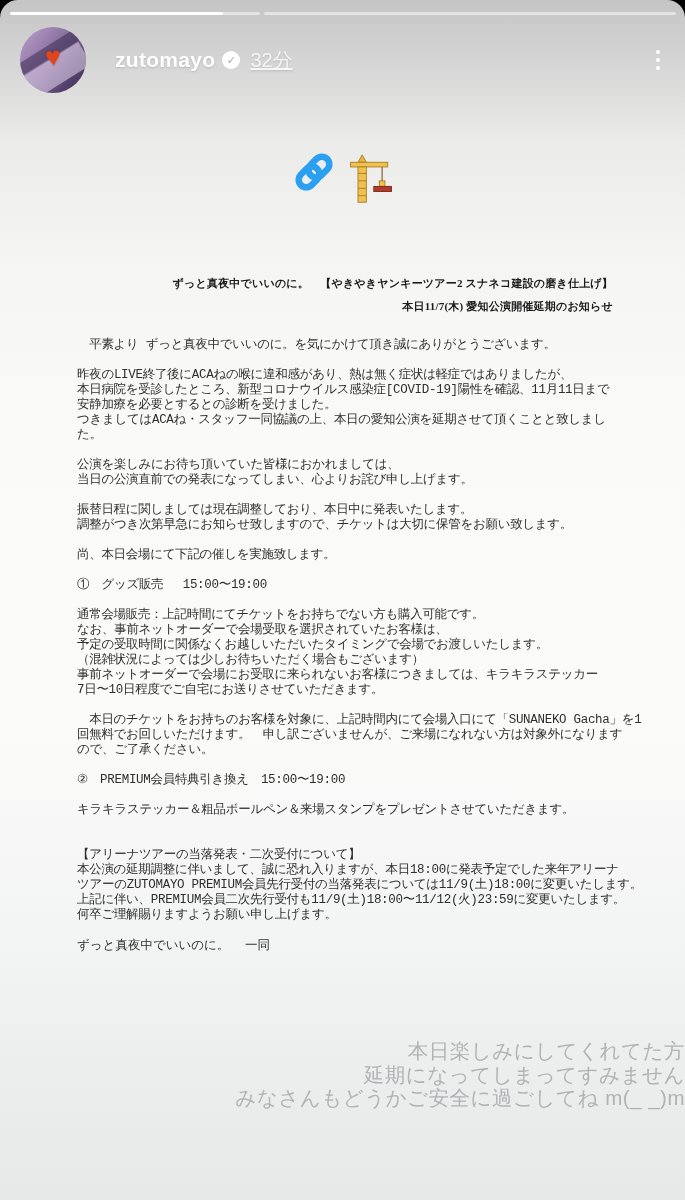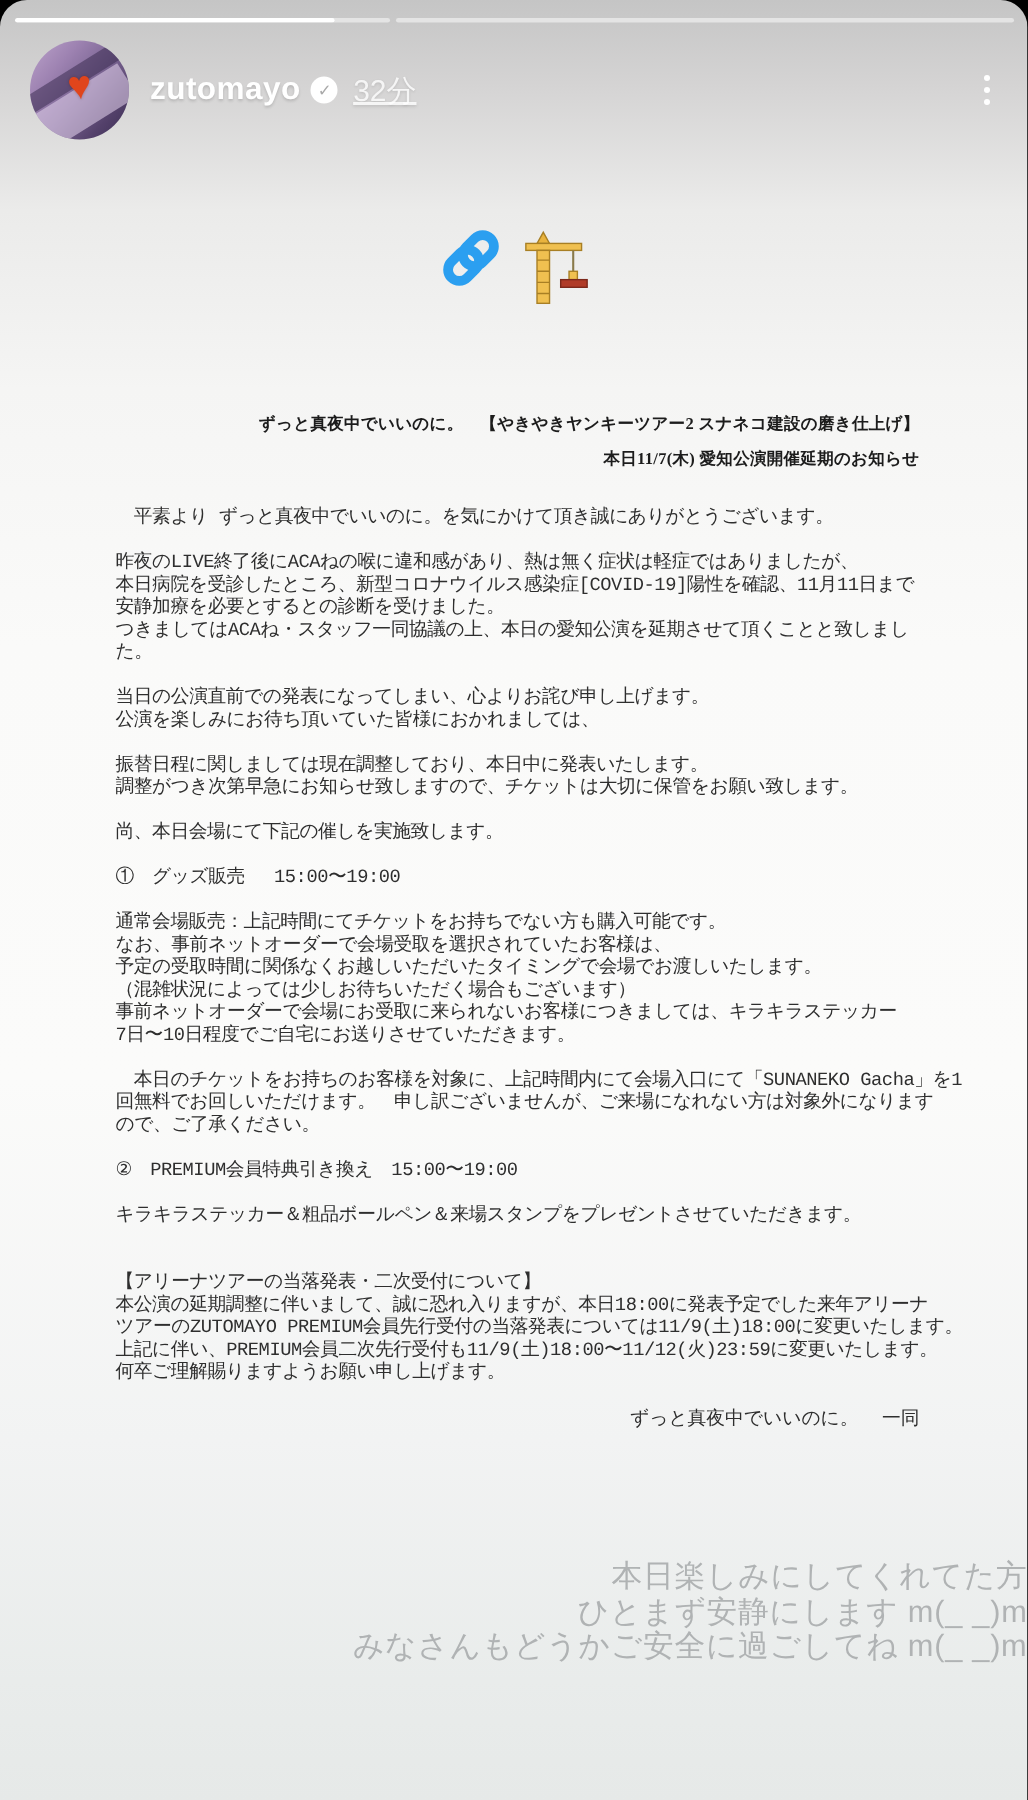--- a/index.html
+++ b/index.html
@@ -22,21 +22,21 @@
   
   .header{position:absolute;top:25px;left:20px;right:16px;height:70px;display:flex;align-items:center;}
   .avatar{width:66px;height:66px;border-radius:50%;overflow:hidden;position:relative;flex:0 0 auto;
           background:linear-gradient(130deg,#bca3cb 0%,#9d82b1 28%,#7c6694 52%,#54416b 78%,#3a2d52 100%);}
   .av-band{position:absolute;width:120%;height:26px;background:rgba(230,214,238,0.55);
            transform:rotate(-32deg);top:34px;left:-8px;}
   .av-band2{position:absolute;width:120%;height:12px;background:rgba(52,38,74,0.5);
            transform:rotate(-32deg);top:16px;left:-6px;}
   .av-heart{position:absolute;top:50%;left:50%;transform:translate(-50%,-58%) rotate(-6deg);
             font-size:27px;color:#e0451c;text-shadow:0 0 2px rgba(90,30,20,0.4);}
-  .username{margin-left:14px;color:#fff;font-size:21px;font-weight:700;letter-spacing:0.3px;
+  .username{margin-left:29px;color:#fff;font-size:21px;font-weight:700;letter-spacing:0.3px;
             text-shadow:0 1px 2px rgba(0,0,0,0.15);}
   .verified{margin-left:7px;width:18px;height:18px;border-radius:50%;background:#fff;
             display:flex;align-items:center;justify-content:center;
             font-size:11px;font-weight:700;color:#a9a9a9;flex:0 0 auto;}
   .time{margin-left:10px;color:rgba(255,255,255,0.82);font-size:20px;
         text-shadow:0 1px 2px rgba(0,0,0,0.12);text-decoration:underline;}
   .more-btn{margin-left:auto;width:22px;height:32px;display:flex;flex-direction:column;
             align-items:center;justify-content:center;gap:4px;cursor:pointer;}
   .more-btn .dot{width:4px;height:4px;border-radius:50%;background:#fff;}
   
@@ -44,21 +44,21 @@
             align-items:flex-start;gap:12px;}
   .link-sticker{width:44px;height:44px;}
   .crane-sticker{width:46px;height:52px;margin-top:3px;}
   
   .doc{position:absolute;top:272px;left:77px;right:72px;color:#2e2e2e;
        font-family:"Liberation Serif","DejaVu Serif",serif;}
   .title{ text-align:right;font-weight:700;font-size:11px;line-height:23px;color:#1c1c1c;
           letter-spacing:0.2px;margin-bottom:20px;}
   .title-line{white-space:pre;}
   .doc-line{height:15px;line-height:15px;font-size:12.5px;white-space:pre;letter-spacing:-0.3px;font-family:Liberation Mono, monospace;}
-  .signature{margin-top:15px;text-align:right;font-size:12.5px;line-height:15px;white-space:pre;
+  .signature{margin-top:15px;font-size:12.5px;line-height:15px;white-space:pre;
              color:#2e2e2e;}
   
   .caption{position:absolute;top:1039px;left:0;right:0;text-align:right;
            color:#b0b3b4;font-size:20.5px;line-height:23.5px;letter-spacing:0.5px;}
   .caption-line{white-space:pre;}
 </style>
 </head>
 <body>
 
 <div class="story-card">
@@ -118,22 +118,22 @@
       </div>
     <div class="body">
         <div class="doc-line">　平素より ずっと真夜中でいいのに。を気にかけて頂き誠にありがとうございます。</div>
         <div class="doc-line"></div>
         <div class="doc-line">昨夜のLIVE終了後にACAねの喉に違和感があり、熱は無く症状は軽症ではありましたが、</div>
         <div class="doc-line">本日病院を受診したところ、新型コロナウイルス感染症[COVID-19]陽性を確認、11月11日まで</div>
         <div class="doc-line">安静加療を必要とするとの診断を受けました。</div>
         <div class="doc-line">つきましてはACAね・スタッフ一同協議の上、本日の愛知公演を延期させて頂くことと致しまし</div>
         <div class="doc-line">た。</div>
         <div class="doc-line"></div>
+        <div class="doc-line">公演を楽しみにお待ち頂いていた皆様におかれましては、</div>
         <div class="doc-line">当日の公演直前での発表になってしまい、心よりお詫び申し上げます。</div>
-        <div class="doc-line">公演を楽しみにお待ち頂いていた皆様におかれましては、</div>
         <div class="doc-line"></div>
         <div class="doc-line">振替日程に関しましては現在調整しており、本日中に発表いたします。</div>
         <div class="doc-line">調整がつき次第早急にお知らせ致しますので、チケットは大切に保管をお願い致します。</div>
         <div class="doc-line"></div>
         <div class="doc-line">尚、本日会場にて下記の催しを実施致します。</div>
         <div class="doc-line"></div>
         <div class="doc-line">①　グッズ販売　 15:00〜19:00</div>
         <div class="doc-line"></div>
         <div class="doc-line">通常会場販売：上記時間にてチケットをお持ちでない方も購入可能です。</div>
         <div class="doc-line">なお、事前ネットオーダーで会場受取を選択されていたお客様は、</div>
@@ -155,17 +155,17 @@
         <div class="doc-line">本公演の延期調整に伴いまして、誠に恐れ入りますが、本日18:00に発表予定でした来年アリーナ</div>
         <div class="doc-line">ツアーのZUTOMAYO PREMIUM会員先行受付の当落発表については11/9(土)18:00に変更いたします。</div>
         <div class="doc-line">上記に伴い、PREMIUM会員二次先行受付も11/9(土)18:00〜11/12(火)23:59に変更いたします。</div>
         <div class="doc-line">何卒ご理解賜りますようお願い申し上げます。</div>
       </div>
     <div class="signature">ずっと真夜中でいいのに。　 一同</div>
   </div>
 
   <div class="caption">
       <div class="caption-line">本日楽しみにしてくれてた方</div>
-      <div class="caption-line">ひとまず安静にします m(_ _)m</div>
+      <div class="caption-line">延期になってしまってすみません</div>
       <div class="caption-line">みなさんもどうかご安全に過ごしてね m(_ _)m</div>
     </div>
 
 </div>
 
 </body></html>

